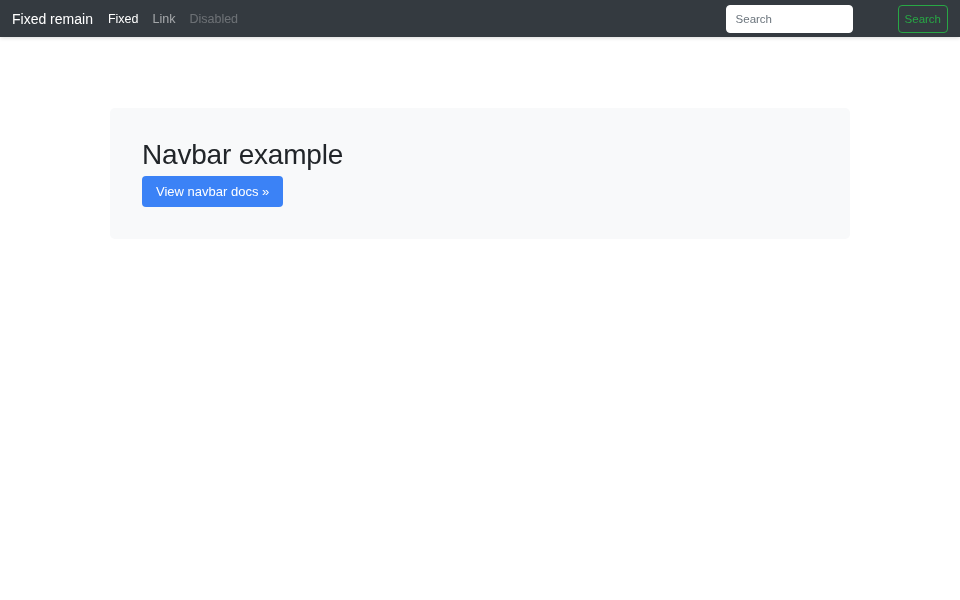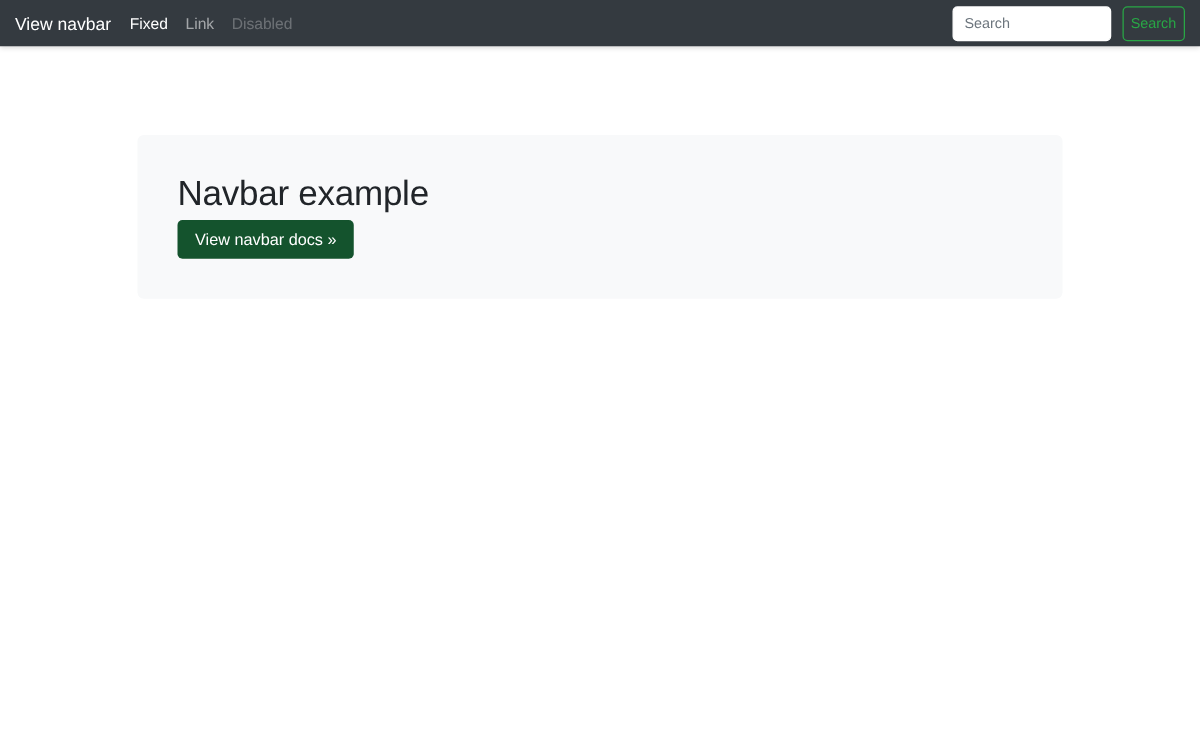--- a/index.html
+++ b/index.html
@@ -43,20 +43,21 @@
     cursor: pointer;
   }
   .nav-link.active   { color: #ffffff; }
   .nav-link.plain    { color: rgba(255,255,255,0.55); }
   .nav-link.disabled { color: rgba(255,255,255,0.28); cursor: default; text-align: right; }
 
   .search-form {
     margin-left: auto;
     display: flex;
     align-items: center;
+    gap: 36px;
   }
   .search-input {
     width: 127px;
     height: 28px;
     border: 1px solid #ffffff;
     border-radius: 4px;
     background: #ffffff;
     padding: 0 9px;
     font-size: 11.5px;
     font-family: "Liberation Sans", sans-serif;
@@ -97,36 +98,36 @@
   }
   .page-desc {
     font-size: 13px;
     line-height: 21px;
     letter-spacing: -0.2px;
     color: #212529;
     margin-bottom: 13px;
   }
   .cta-btn {
     display: inline-block;
-    background: #14532d;
+    background: #3b82f6;
     color: #ffffff;
     font-size: 13px;
     font-weight: 500;
     padding: 8px 14px;
     border: none;
     border-radius: 4px;
     text-decoration: none;
     cursor: pointer;
   }
 </style>
 </head>
 <body>
 
 <nav class="navbar">
-  <a class="navbar-brand">View navbar</a>
+  <a class="navbar-brand">Fixed remain</a>
 
   <ul class="navbar-nav">
     <li>
       <a class="nav-link active">Fixed</a>
     </li>
     <li>
       <a class="nav-link plain">Link</a>
     </li>
     <li>
       <a class="nav-link disabled">Disabled</a>

